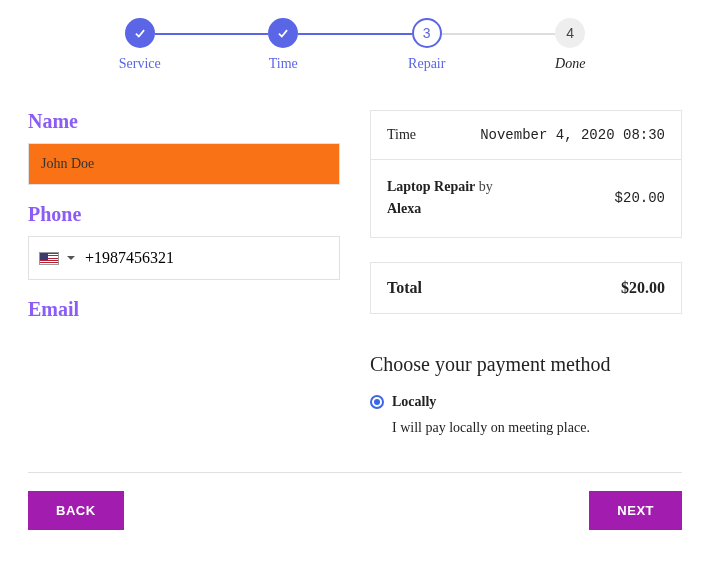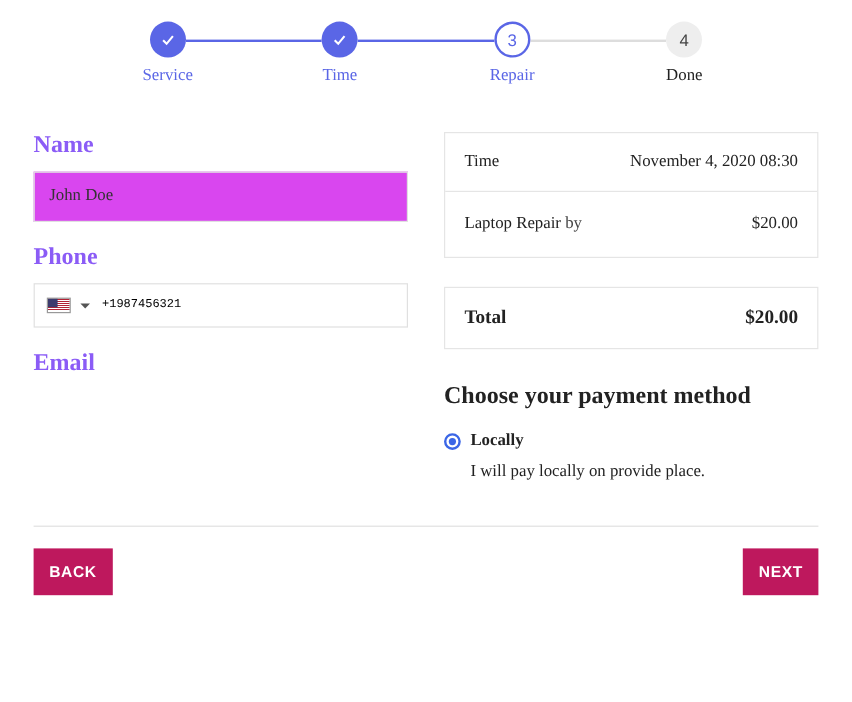--- a/index.html
+++ b/index.html
@@ -58,20 +58,21 @@
     margin-top: 8px;
     font-size: 14px;
     font-family: Georgia, serif;
   }
   .step.completed .step-label,
   .step.current .step-label {
     color: #5A66E6;
   }
   .step.future .step-label {
     color: #222;
+    font-style: italic;
   }
   .step-line {
     position: absolute;
     top: 15px;
     height: 2px;
     left: calc(50% + 15px);
     right: calc(-50% + 15px);
     z-index: 1;
   }
   .step-line.done { background: #5A66E6; }
@@ -99,21 +100,21 @@
     color: #8b5cf6;
     margin: 18px 0 10px 0;
   }
   .text-input {
     width: 100%;
     border: 1px solid #e0e0e0;
     padding: 12px 12px;
     font-size: 14px;
     font-family: Georgia, serif;
     color: #333;
-    background: #d946ef;
+    background: #f97316;
   }
   .phone-wrap {
     display: flex;
     align-items: center;
     border: 1px solid #e0e0e0;
     padding: 6px 10px;
     gap: 8px;
   }
   .flag-us {
     width: 20px; height: 13px;
@@ -129,61 +130,61 @@
   .caret {
     width: 0; height: 0;
     border-left: 4px solid transparent;
     border-right: 4px solid transparent;
     border-top: 4px solid #555;
     display:inline-block;
   }
   .phone-wrap input {
     border: none;
     outline: none;
-    font-size: 10px;
-    font-family: Liberation Mono, monospace;
+    font-size: 16px;
+    font-family: Liberation Serif, serif;
     flex: 1;
     padding: 6px 2px;
   }
 
   
   .summary {
     border: 1px solid #e5e5e5;
     margin-top: 18px;
   }
   .summary-row {
     display: flex;
     justify-content: space-between;
     align-items: center;
     padding: 16px 16px;
     font-size: 14px;
     border-bottom: 1px solid #e5e5e5;
   }
   .summary-row:last-child { border-bottom: none; }
   .summary-row .left { color: #222; }
-  .summary-row .right { color: #222; }
+  .summary-row .right { color: #222; font-family: Liberation Mono, monospace; }
   .service-line { line-height: 1.6; }
-  .service-line .svc-name { font-weight: normal; }
+  .service-line .svc-name { font-weight: bold; }
   .service-line .by { color: #444; }
   .service-line .provider { font-weight: bold; display:block; }
   .total-box {
     border: 1px solid #e5e5e5;
     margin-top: 24px;
     display: flex;
     justify-content: space-between;
     padding: 16px 16px;
     font-size: 16px;
     font-weight: bold;
   }
 
   .payment-heading {
     font-family: Georgia, serif;
     font-size: 20px;
-    font-weight: bold;
-    margin: 28px 0 18px 0;
+    font-weight: normal;
+    margin: 39px 0 18px 0;
   }
   .payment-option {
     display: flex;
     align-items: center;
     gap: 8px;
     font-size: 14px;
   }
   .radio {
     width: 14px; height: 14px; border-radius:50%;
     border: 2px solid #3b66e6;
@@ -200,28 +201,28 @@
   .divider {
     border: none;
     border-top: 1px solid #e0e0e0;
     margin: 36px 0 18px 0;
   }
   .footer {
     display: flex;
     justify-content: space-between;
   }
   .btn {
-    background: #be185d;
+    background: #a21caf;
     color: #fff;
     font-family: Arial, sans-serif;
     font-weight: bold;
     font-size: 13px;
     letter-spacing: 0.5px;
     border: none;
-    padding: 12px 13px;
+    padding: 12px 28px;
     cursor: pointer;
   }
 </style>
 </head>
 <body>
 
 <div class="container">
 
   <div class="stepper">
     <div class="step completed">
@@ -277,37 +278,38 @@
     <div class="col-right">
       <div class="summary">
         <div class="summary-row">
           <span class="left">Time</span>
           <span class="right">November 4, 2020 08:30</span>
         </div>
         <div class="summary-row">
           <span class="left service-line">
             <span class="svc-name">Laptop Repair</span>
             <span class="by">by</span>
+            <span class="provider">Alexa</span>
           </span>
           <span class="right">$20.00</span>
         </div>
       </div>
       <div class="total-box">
         <span>Total</span>
         <span>$20.00</span>
       </div>
 
       <div class="payment-heading">Choose your payment method</div>
       <div class="payment-option">
         <span class="radio">
             <span class="dot"></span>
           </span>
         <span class="opt-label">Locally</span>
       </div>
-      <div class="payment-desc">I will pay locally on provide place.</div>
+      <div class="payment-desc">I will pay locally on meeting place.</div>
     </div>
   </div>
 
   <hr class="divider">
 
   <div class="footer">
     <button class="btn">BACK</button>
     <button class="btn">NEXT</button>
   </div>
 

